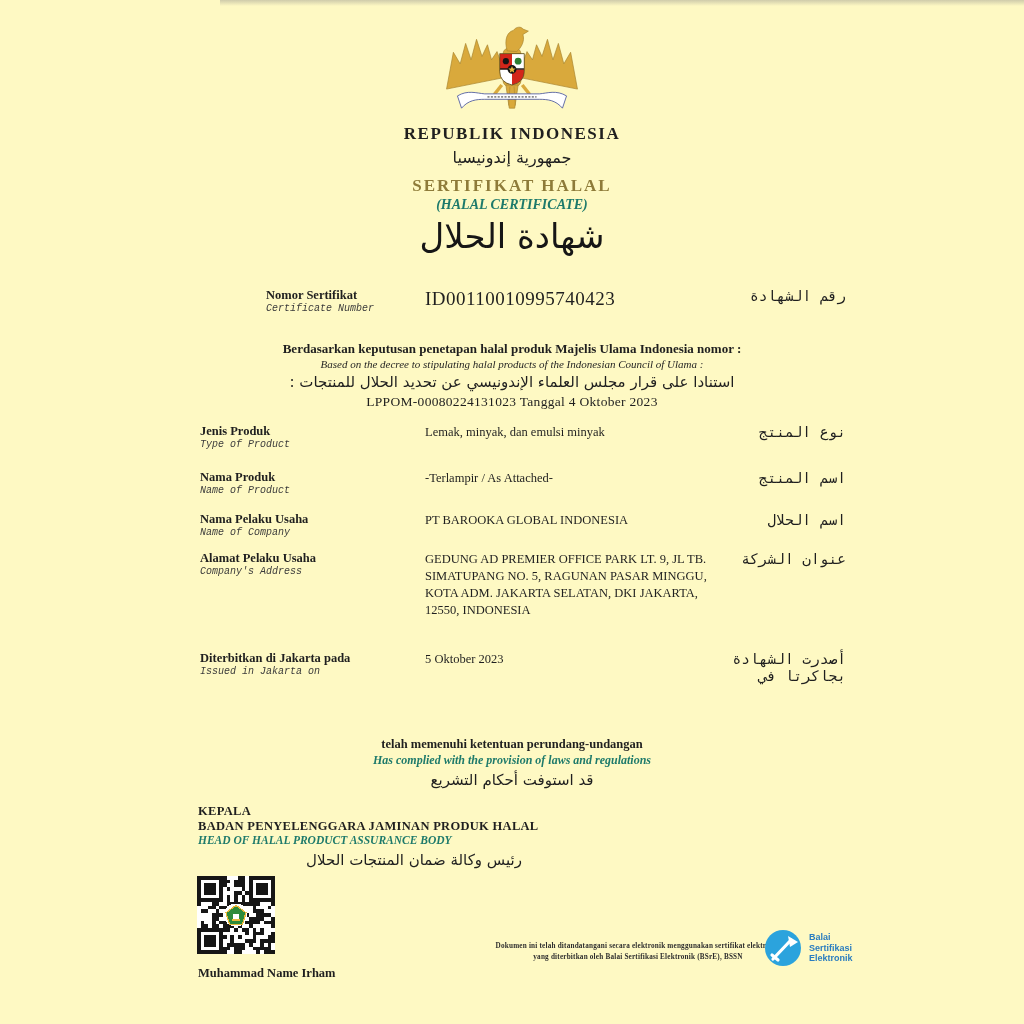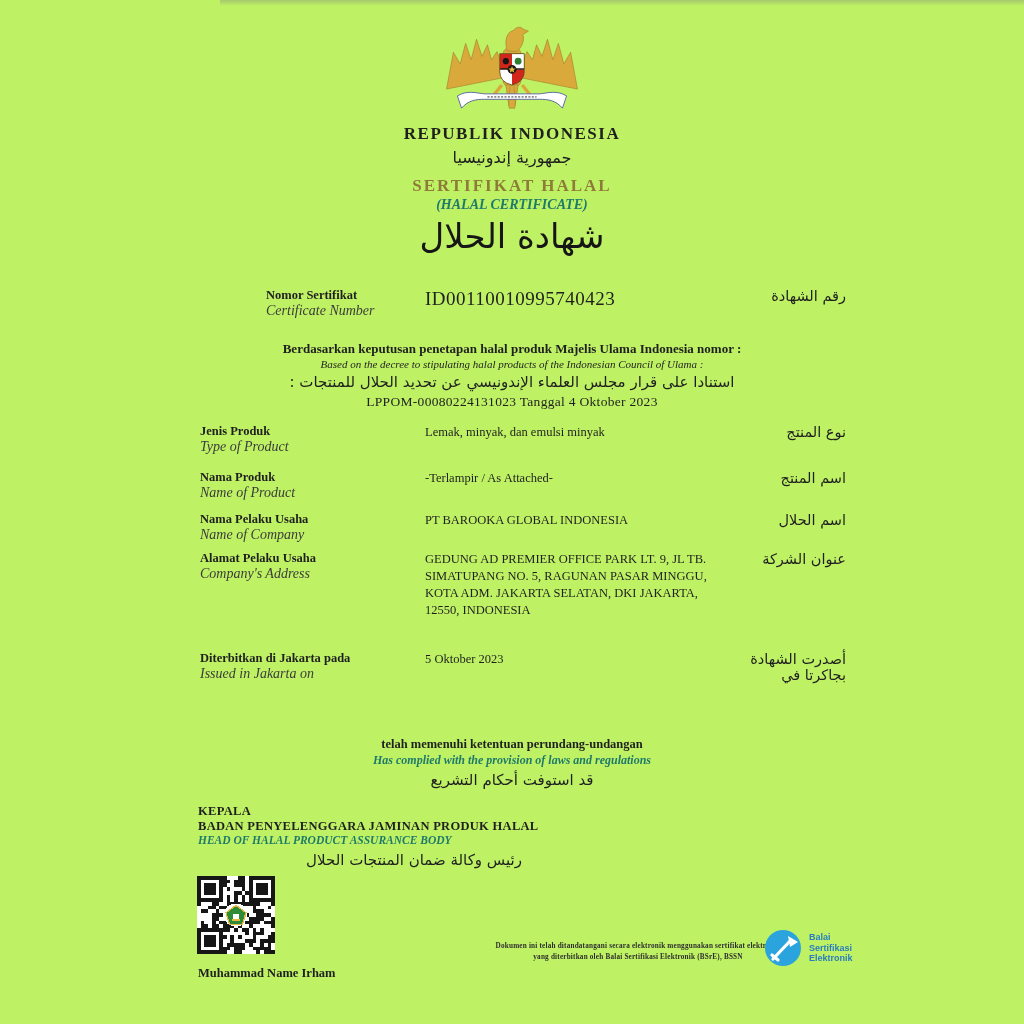--- a/index.html
+++ b/index.html
@@ -1,42 +1,42 @@
 <!DOCTYPE html>
 <html><head>
 <meta charset="utf-8">
 <style>
   html,body{margin:0;padding:0;}
   body{
     width:1024px;height:1024px;background:#ffffff;
     font-family:"Liberation Serif","DejaVu Serif",serif;
     color:#1f1f1f;overflow:hidden;
   }
-  .page{position:relative;width:1024px;height:1024px;background:#bef264;}
+  .page{position:relative;width:1024px;height:1024px;background:#fef9c3;}
   .top-shade{position:absolute;top:0;left:220px;right:0;height:6px;
     background:linear-gradient(180deg,rgba(120,120,125,.35),rgba(255,255,255,0));}
   .ar{font-family:"DejaVu Sans",sans-serif;direction:rtl;unicode-bidi:embed;}
   .teal{color:#1e7a6b;}
   .gold{color:#8e7b39;}
 
   .garuda{position:absolute;top:22px;left:50%;transform:translateX(-50%);}
 
   .hdr{position:absolute;top:124px;left:0;width:100%;text-align:center;}
   .hdr-country{font-size:17px;font-weight:bold;letter-spacing:1.5px;}
   .hdr-country-en{font-size:15px;font-weight:bold;font-style:italic;letter-spacing:.5px;margin-top:1px;}
   .hdr-country-ar{font-size:16px;margin-top:4px;}
   .hdr-title{font-size:17px;font-weight:bold;letter-spacing:2px;margin-top:9px;}
   .hdr-title-en{font-size:14px;font-weight:bold;font-style:italic;margin-top:1px;}
   .hdr-title-ar{font-size:34px;margin-top:3px;color:#161616;}
 
   .row3{position:absolute;left:200px;right:178px;display:grid;grid-template-columns:225px 295px 1fr;}
   .lblid{font-size:12.5px;font-weight:bold;}
-  .lblen{font-size:14px;font-style:italic;color:#3b3b3b;}
+  .lblen{font-size:10px;font-style:italic;color:#3b3b3b;font-family:Liberation Mono, monospace;}
   .val{font-size:12.5px;line-height:17px;}
-  .arlbl{font-size:14.5px;}
+  .arlbl{font-size:14.5px;font-family:Liberation Mono, monospace;}
 
   .certrow{top:288px;}
   .certrow .lblwrap{margin-left:66px;}
   .certnum{font-size:19px;letter-spacing:.5px;}
 
   .decree{position:absolute;top:341px;left:0;width:100%;text-align:center;}
   .decree-id{font-size:13px;font-weight:bold;}
   .decree-en{font-size:11px;font-style:italic;margin-top:1px;}
   .decree-ar{font-size:15px;margin-top:3px;}
   .decree-num{font-size:13.5px;margin-top:3px;letter-spacing:.3px;}

